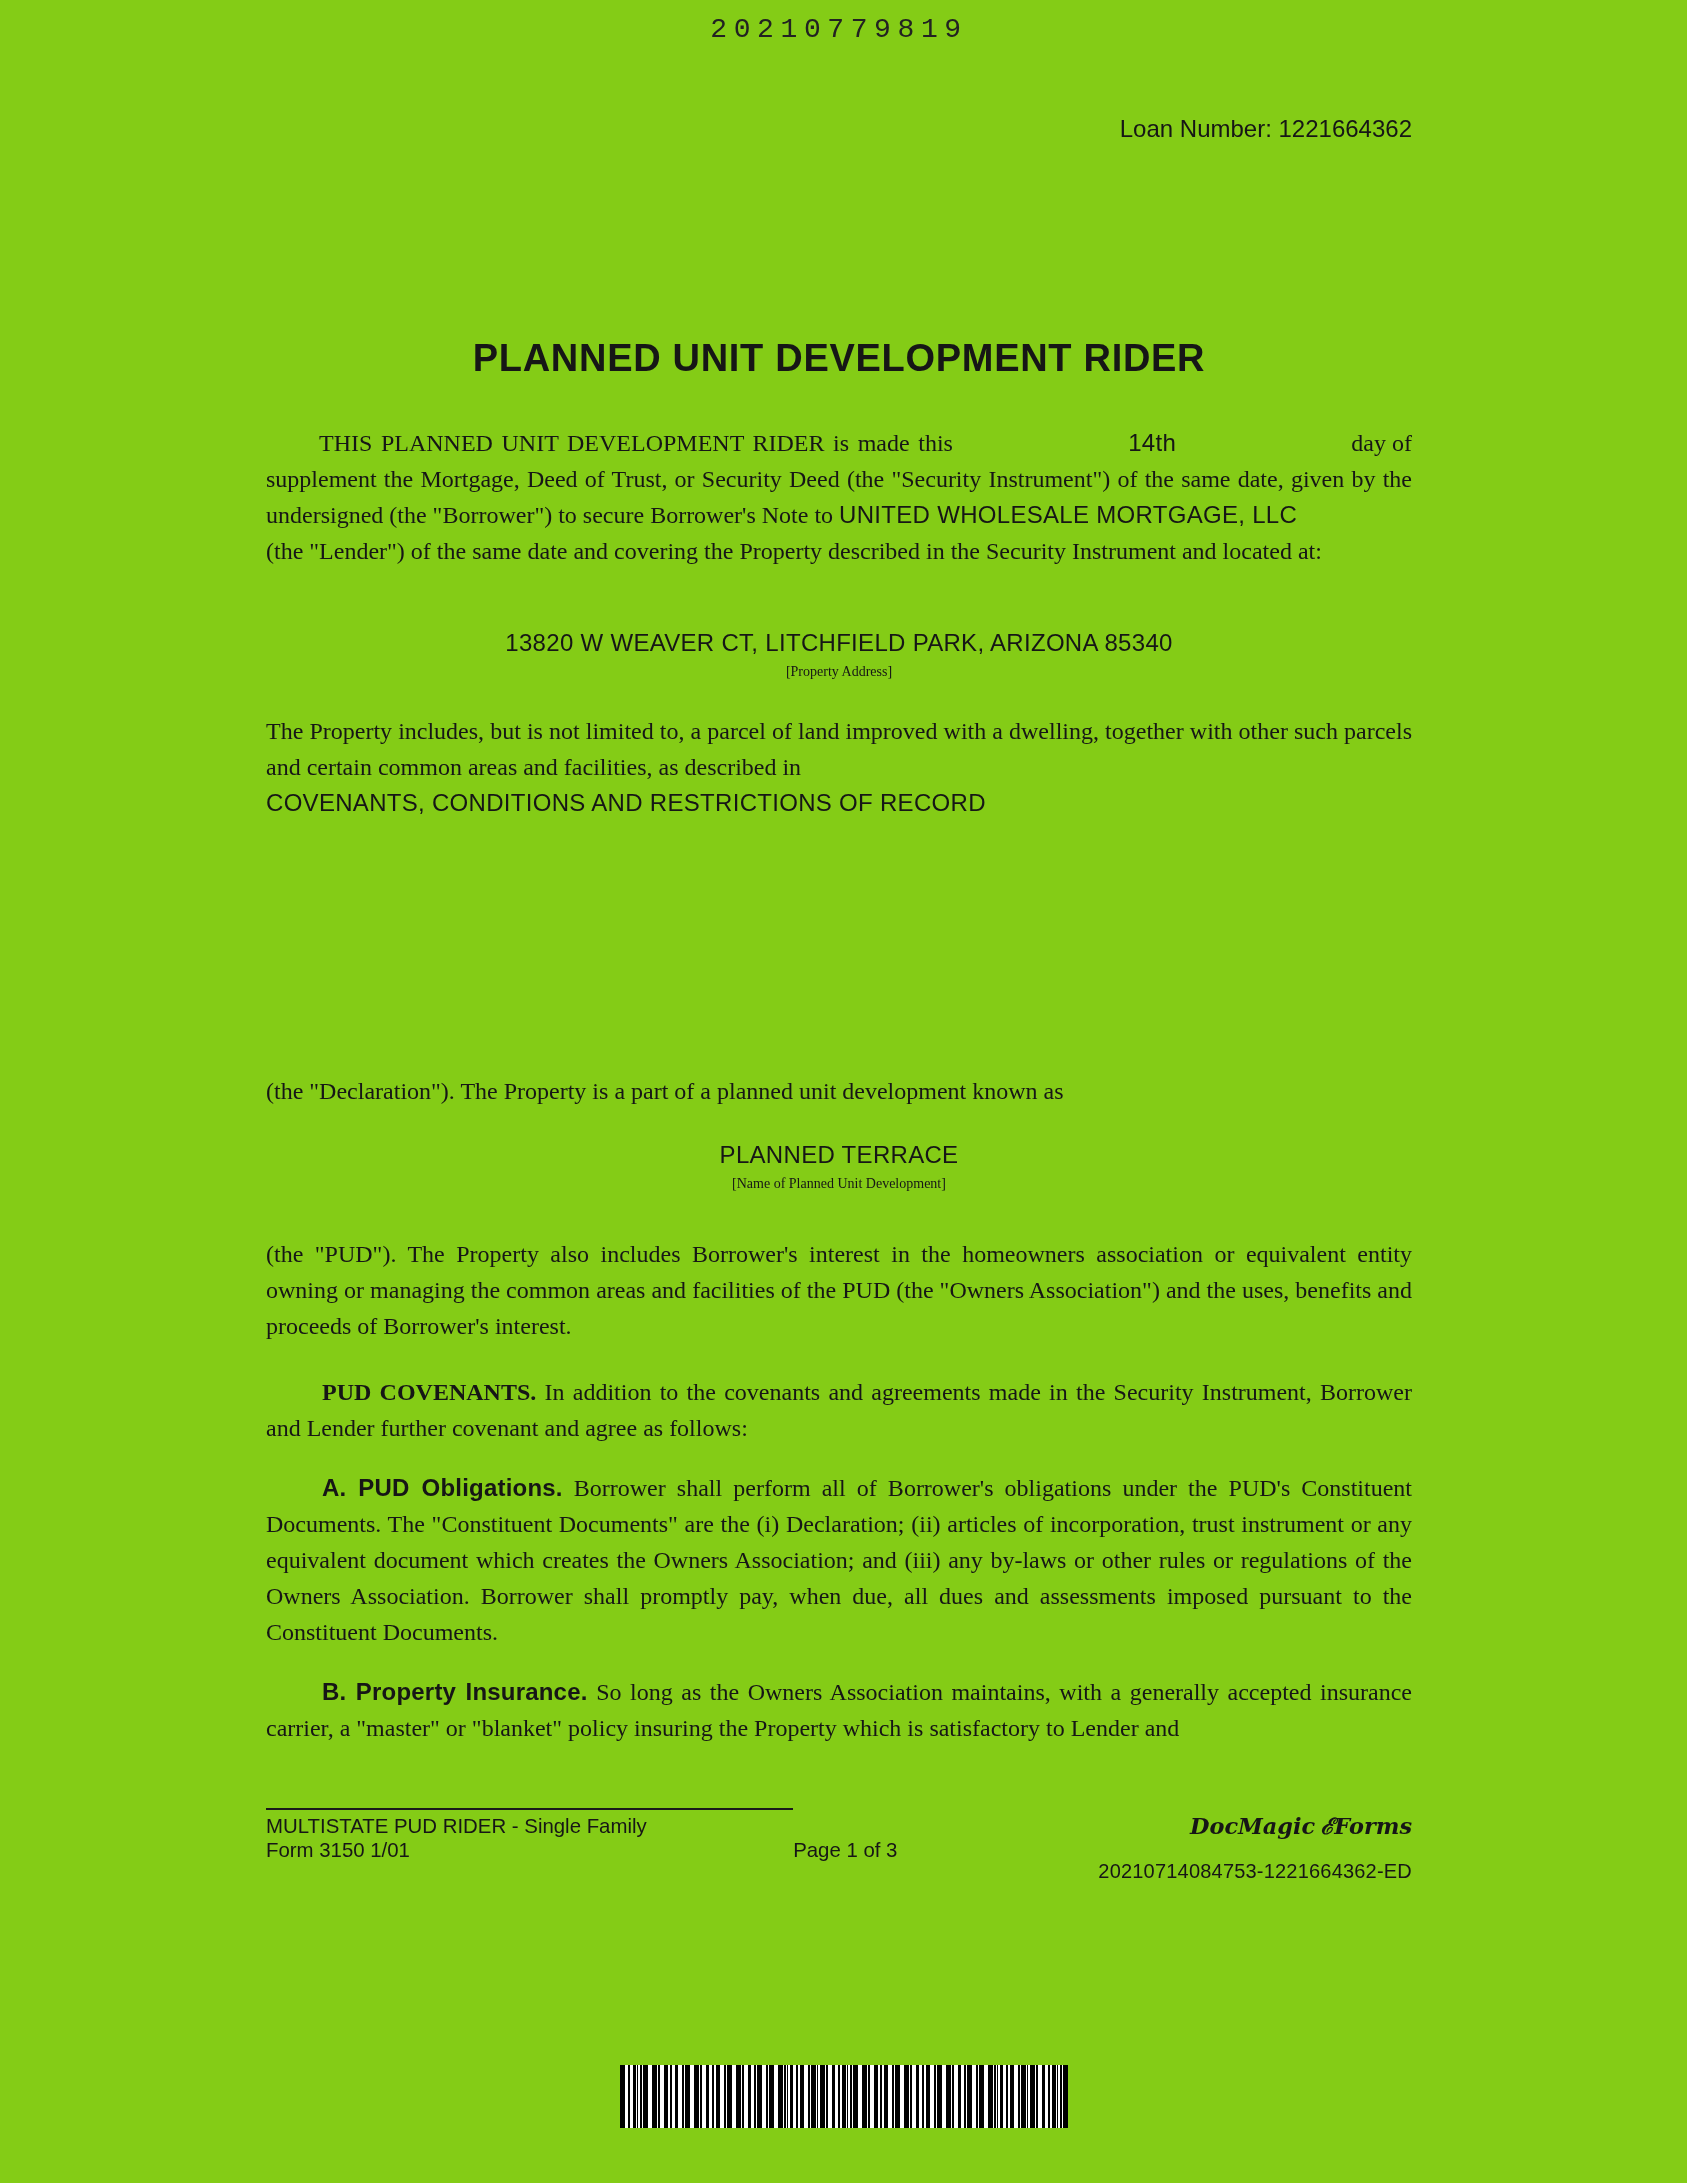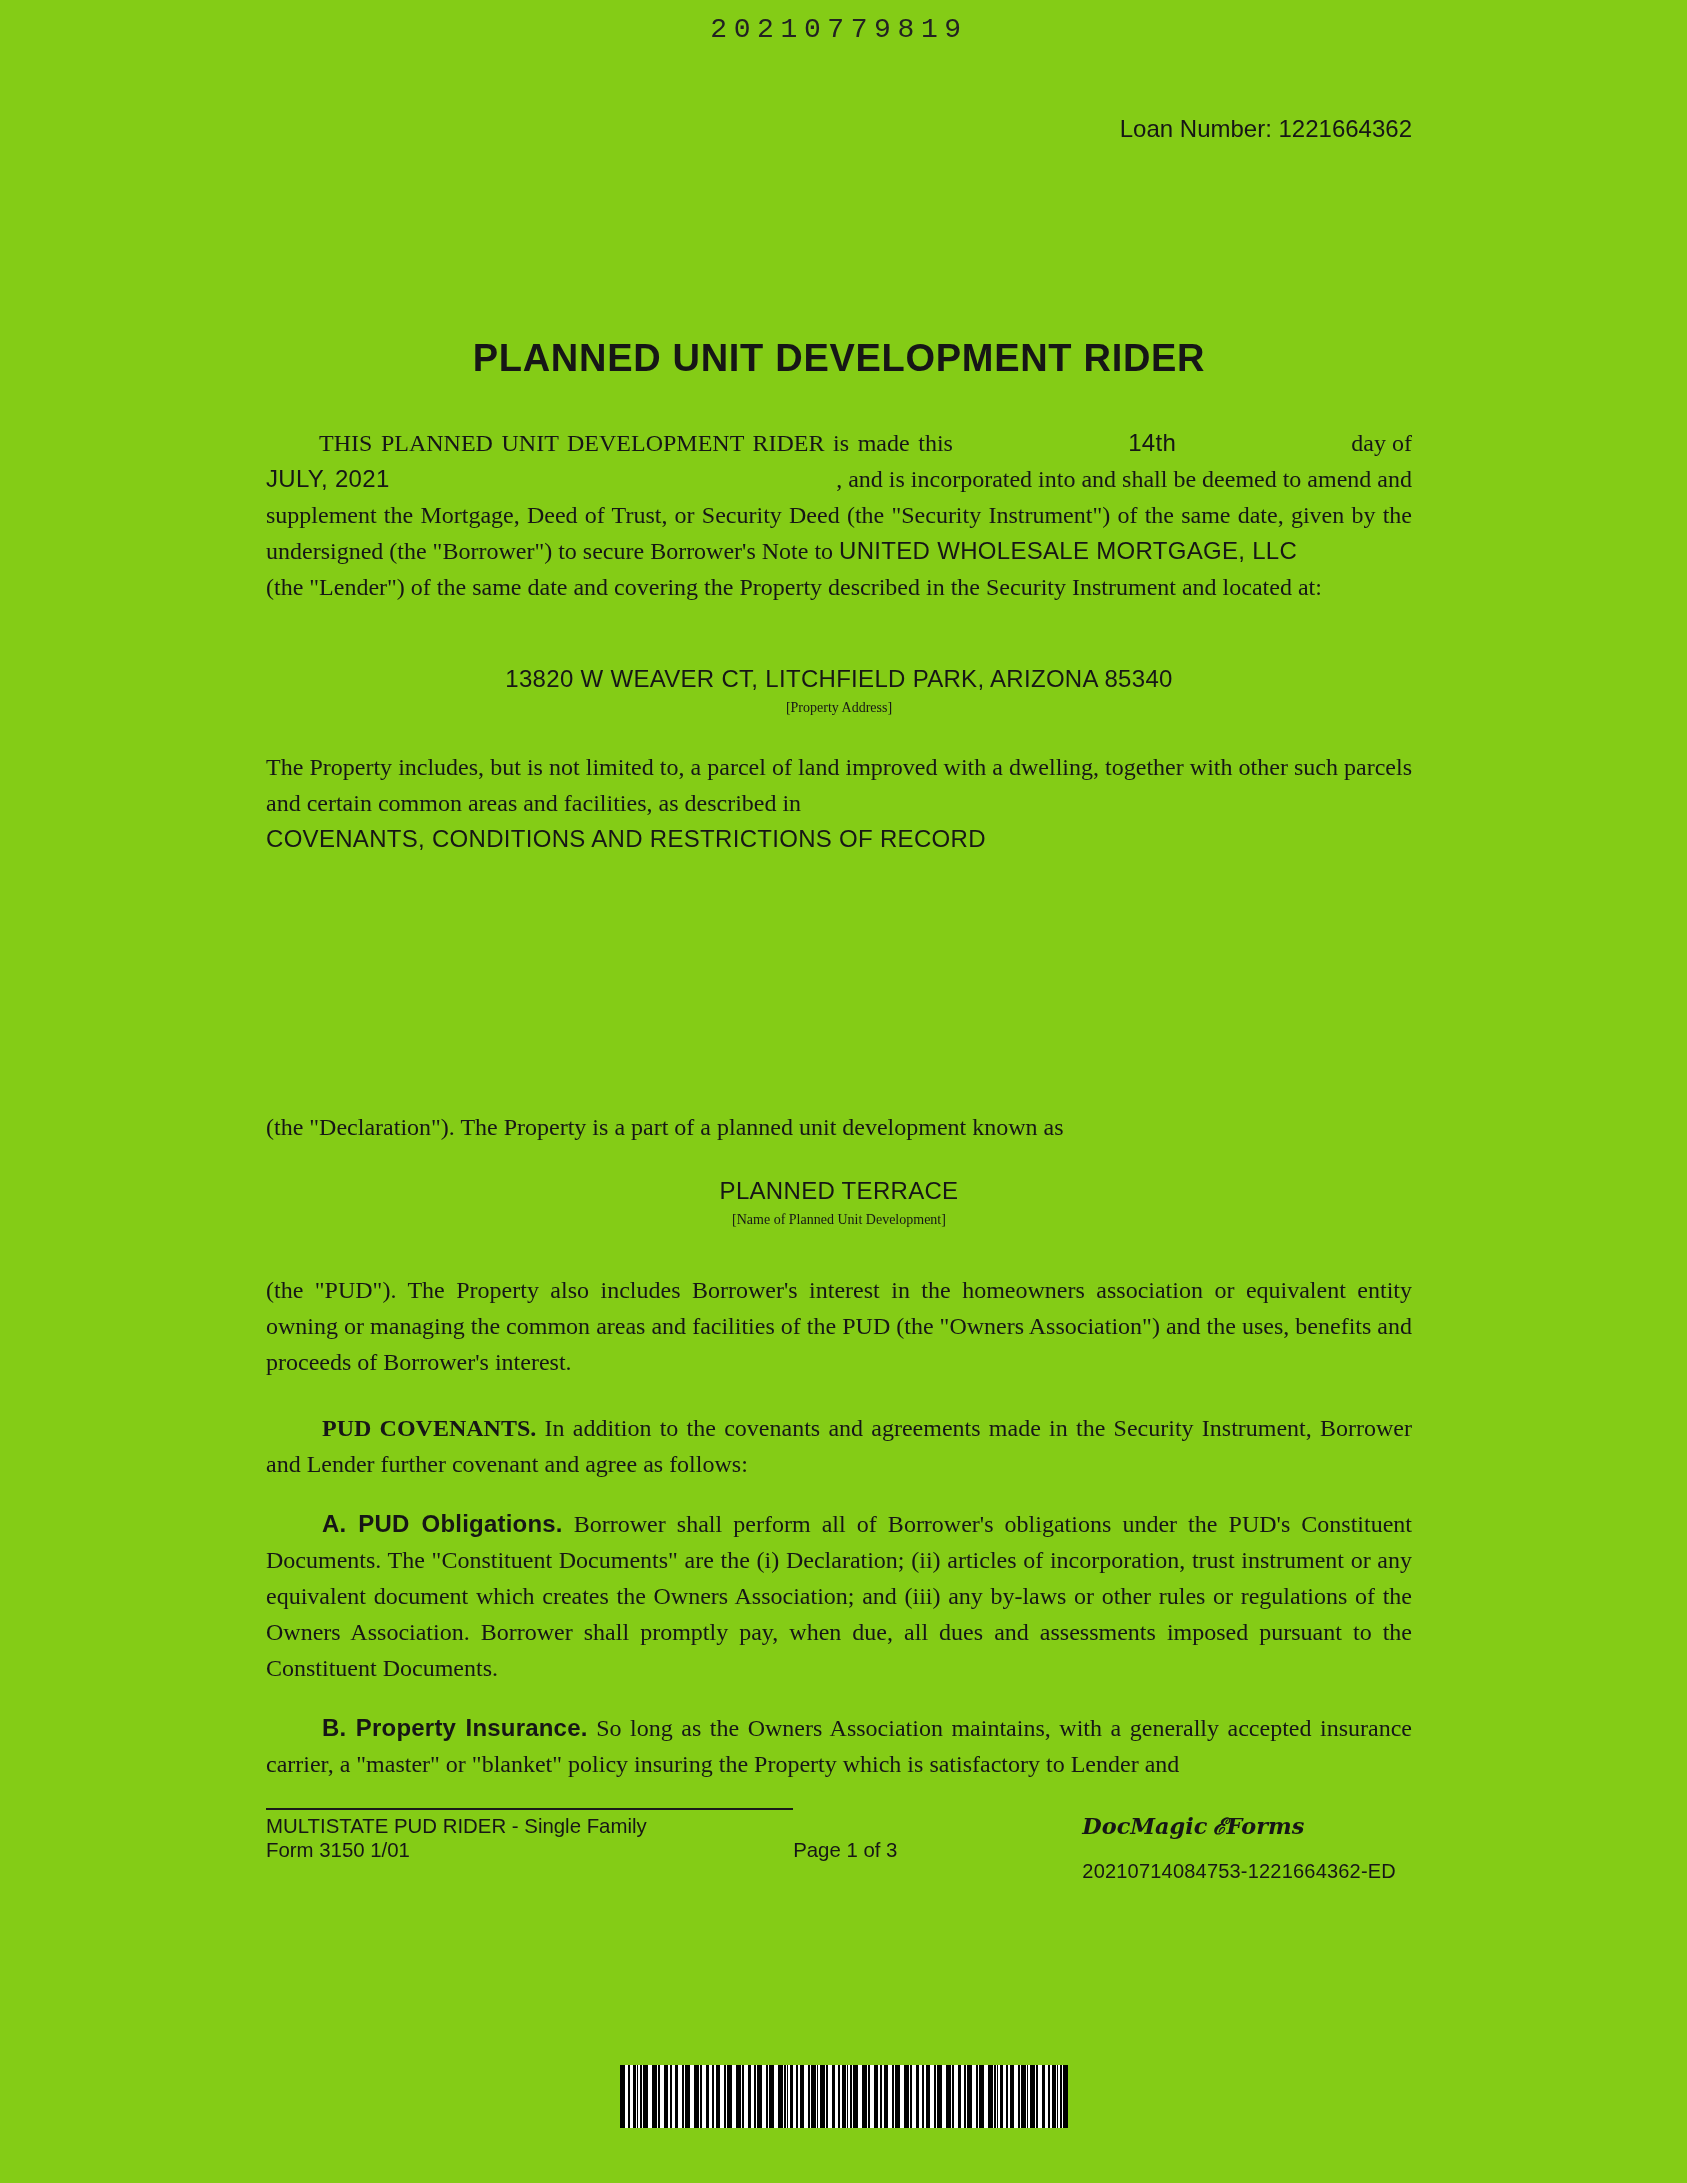--- a/index.html
+++ b/index.html
@@ -103,22 +103,23 @@
   }
   .footer-row { position: relative; }
   .footer-left { }
   .footer-page {
     position: absolute;
     left: 46%;
     bottom: 0;
   }
   .footer-right {
     position: absolute;
-    right: 16px;
+    right: 0;
     top: 0;
+    text-align: right;
   }
   .brand {
     font-weight: bold;
     font-style: italic;
     font-size: 22.4px;
     font-family: "DejaVu Serif", serif;
   }
   .doc-id {
     font-size: 20px;
     letter-spacing: 0.2px;
@@ -152,24 +153,20 @@
 
   <div class="loan-number">Loan Number: 1221664362</div>
 
   <h1 class="title">PLANNED UNIT DEVELOPMENT RIDER</h1>
 
   <div class="intro">
     <div class="line-flex">
       <span class="serif indent1 spread">THIS PLANNED UNIT DEVELOPMENT RIDER is made this</span>
       <span class="sans">14th</span>
       <span class="serif">day of</span>
-    </div>
-    <div class="line-flex">
-      <span class="sans">JULY, 2021</span>
-      <span class="serif">, and is incorporated into and shall be deemed to amend and</span>
     </div>
     <div class="para">
       <span class="serif">supplement the Mortgage, Deed of Trust, or Security Deed (the "Security Instrument") of the same date, given by the undersigned (the "Borrower") to secure Borrower's Note to </span><span class="sans">UNITED WHOLESALE MORTGAGE, LLC</span>
     </div>
     <div>
       <span class="serif">(the "Lender") of the same date and covering the Property described in the Security Instrument and located at:</span>
     </div>
   </div>
 
   <div class="address-block center">

